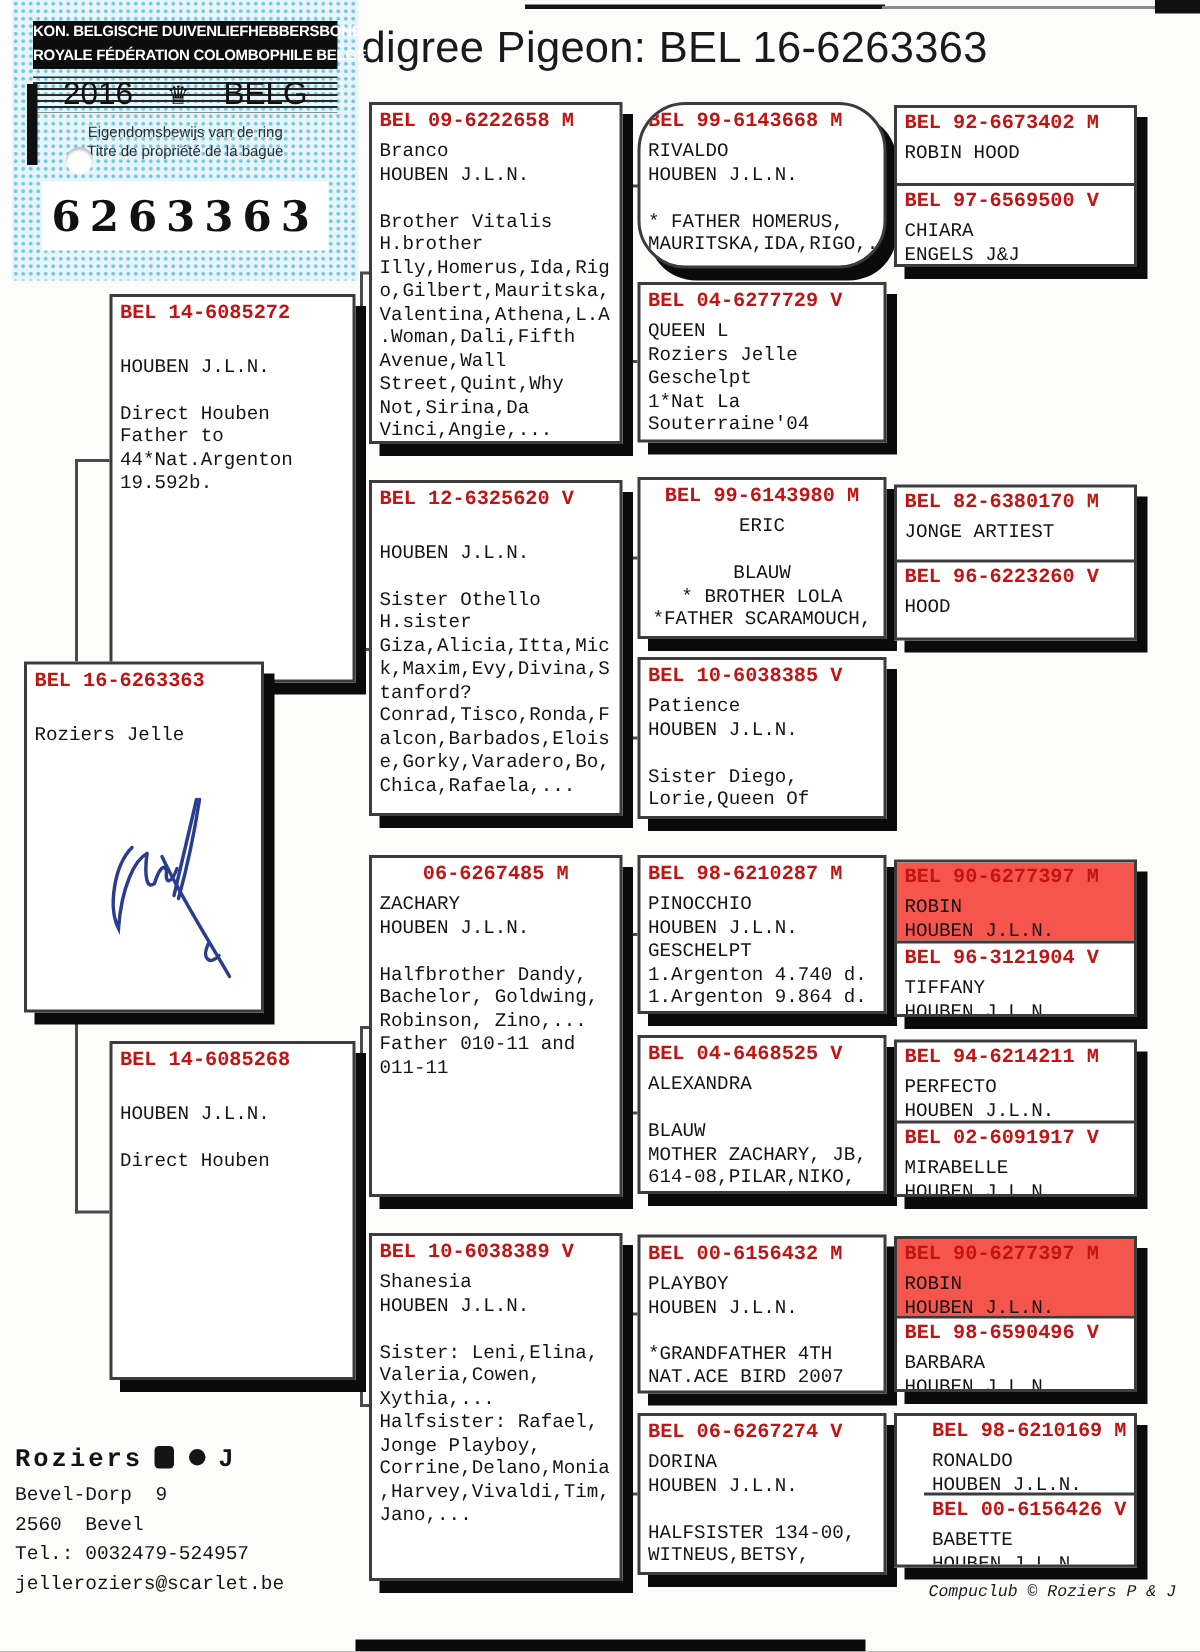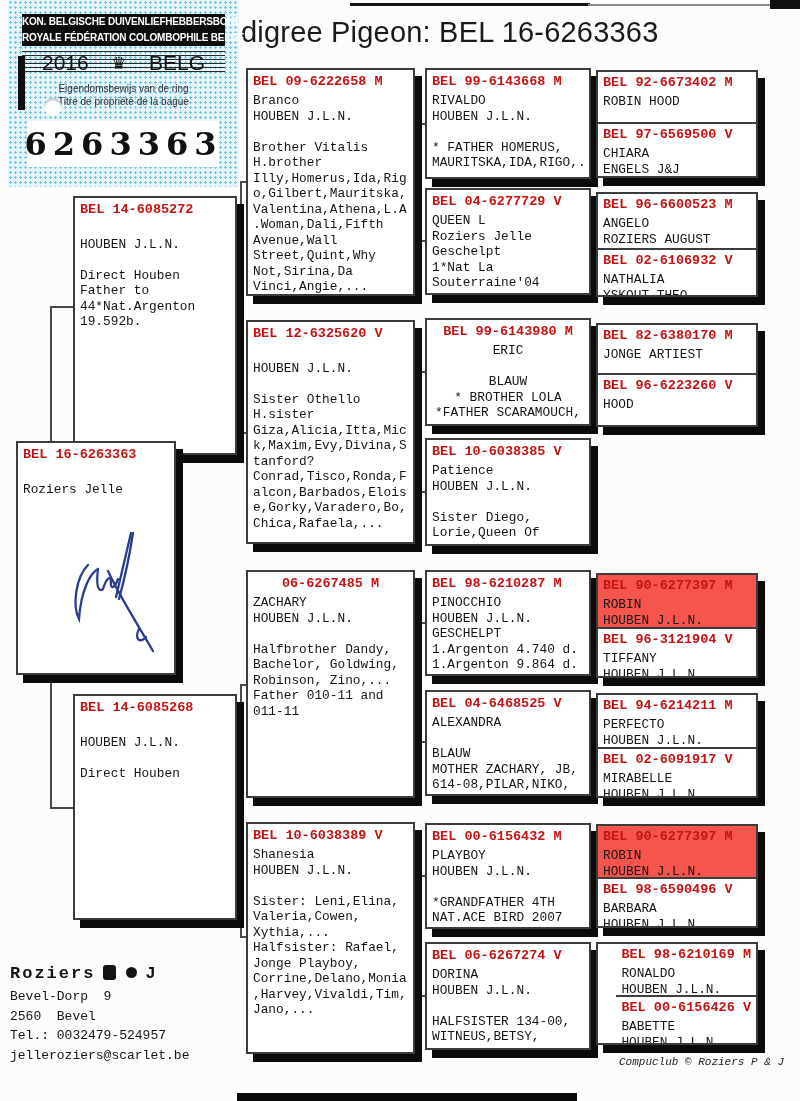--- a/index.html
+++ b/index.html
@@ -58,21 +58,21 @@
   }
   .crown{font-size:17px;line-height:17px;}
   .own-line{
     text-align:center;font-family:"Liberation Sans",sans-serif;
     font-size:10px;line-height:13px;color:#2e2e2e;
   }
   .own-line.first{margin-top:7px;text-align:center;}
   .ring-no-box{
     margin:13px 20px 0;background:#fff;height:46px;
     display:flex;align-items:center;justify-content:center;
-    font-family:"DejaVu Serif",serif;font-weight:bold;font-size:32px;
+    font-family:"DejaVu Serif",serif;font-weight:bold;font-size:28px;
     letter-spacing:6px;color:#111;
   }
   .reg-tick{position:absolute;left:10px;top:56px;width:7px;height:54px;background:#101010;}
   .punch-hole{
     position:absolute;left:36px;top:98px;width:18px;height:18px;border-radius:50%;
     background:#fff;box-shadow:inset 0 2px 2px rgba(0,0,0,0.25);
   }
   
   .contact{position:absolute;left:10px;top:963px;color:#141414;}
   .contact .cname{font-weight:bold;font-size:17px;line-height:22px;letter-spacing:2px;}
@@ -246,21 +246,21 @@
 Sister: Leni,Elina,
 Valeria,Cowen,
 Xythia,...
 Halfsister: Rafael,
 Jonge Playboy,
 Corrine,Delano,Monia
 ,Harvey,Vivaldi,Tim,
 Jano,...</div>
   </div>
 
-  <div class="box" style="left:425px;top:68px;width:166px;height:111px;">
+  <div class="box" style="left:425px;top:68px;width:166px;height:111px;border-radius:32px;">
     <div class="ring">BEL 99-6143668 M</div>
     <div class="btxt">RIVALDO
 HOUBEN J.L.N.
 
 * FATHER HOMERUS,
 MAURITSKA,IDA,RIGO,.</div>
   </div>
   <div class="box" style="left:425px;top:188px;width:166px;height:107px;">
     <div class="ring">BEL 04-6277729 V</div>
     <div class="btxt">QUEEN L
@@ -322,32 +322,20 @@
     <div class="entry" style="height:50px;">
       <div class="ring">BEL 92-6673402 M</div>
       <div class="btxt">ROBIN HOOD</div>
     </div>
     <div class="entry second">
       <div class="ring">BEL 97-6569500 V</div>
       <div class="btxt">CHIARA
 ENGELS J&amp;J</div>
     </div>
   </div>
-  <div class="box pair" style="left:596px;top:192px;width:162px;height:105px;">
-    <div class="entry" style="height:54px;">
-      <div class="ring">BEL 96-6600523 M</div>
-      <div class="btxt">ANGELO
-ROZIERS AUGUST</div>
-    </div>
-    <div class="entry second">
-      <div class="ring">BEL 02-6106932 V</div>
-      <div class="btxt">NATHALIA
-YSKOUT THEO</div>
-    </div>
-  </div>
   <div class="box pair" style="left:596px;top:323px;width:162px;height:104px;">
     <div class="entry" style="height:48px;">
       <div class="ring">BEL 82-6380170 M</div>
       <div class="btxt">JONGE ARTIEST</div>
     </div>
     <div class="entry second">
       <div class="ring">BEL 96-6223260 V</div>
       <div class="btxt">HOOD</div>
     </div>
   </div>

